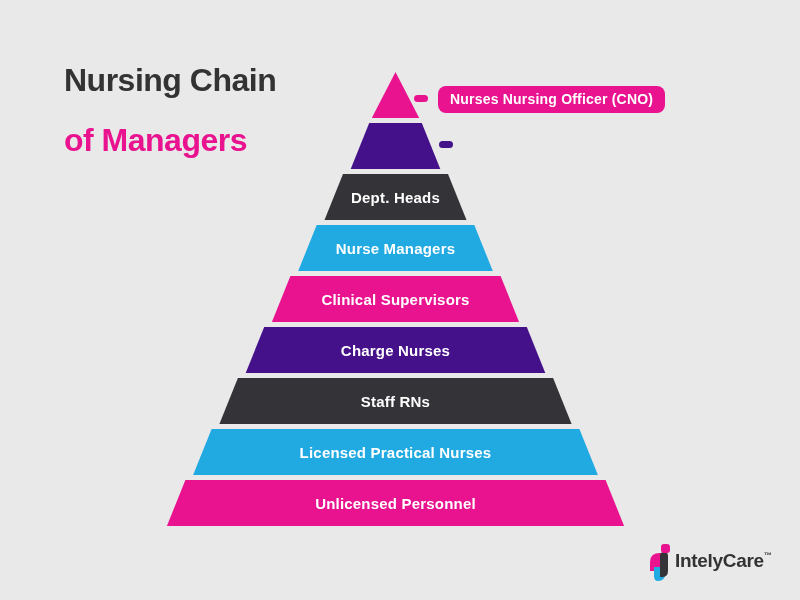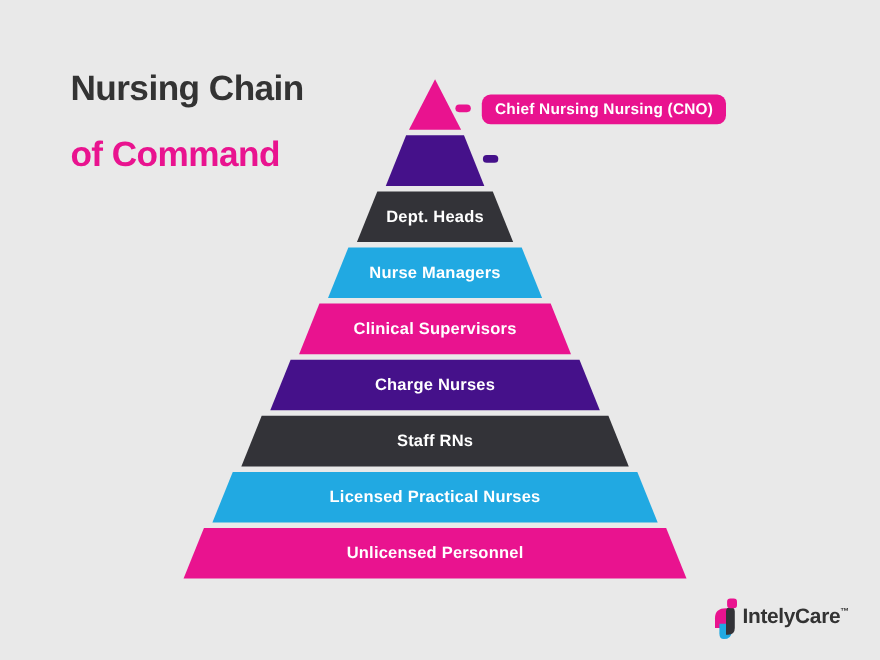--- a/index.html
+++ b/index.html
@@ -55,21 +55,21 @@
     letter-spacing: -0.3px; white-space: nowrap; position: relative; top: -2px;
   }
   .logo-tm { font-size: 8px; vertical-align: top; position: relative; top: 1px; }
 </style>
 </head>
 <body>
 
 <div class="canvas">
 
   <div class="title-line title-line1">Nursing Chain</div>
-  <div class="title-line title-line2">of Command</div>
+  <div class="title-line title-line2">of Managers</div>
 
   <svg class="pyramid-svg" width="800" height="600" viewBox="0 0 800 600">
     <polygon class="fill-pink" points="395.5,72 419.2,118 371.8,118"></polygon>
     <polygon class="fill-purple" points="369.2,123 421.8,123 440.3,169 350.7,169"></polygon>
     <polygon class="fill-dark" points="343,174 448,174 466.5,220 324.5,220"></polygon>
     <polygon class="fill-blue" points="316.7,225 474.3,225 492.8,271 298.2,271"></polygon>
     <polygon class="fill-pink" points="290.4,276 500.6,276 519.1,322 271.9,322"></polygon>
     <polygon class="fill-purple" points="264.2,327 526.8,327 545.3,373 245.7,373"></polygon>
     <polygon class="fill-dark" points="237.9,378 553.1,378 571.6,424 219.4,424"></polygon>
     <polygon class="fill-blue" points="211.6,429 579.4,429 597.9,475 193.1,475"></polygon>
@@ -78,21 +78,21 @@
     <text class="band-label" x="395.5" y="197" dominant-baseline="central">Dept. Heads</text>
     <text class="band-label" x="395.5" y="248" dominant-baseline="central">Nurse Managers</text>
     <text class="band-label" x="395.5" y="299" dominant-baseline="central">Clinical Supervisors</text>
     <text class="band-label" x="395.5" y="350" dominant-baseline="central">Charge Nurses</text>
     <text class="band-label" x="395.5" y="401" dominant-baseline="central">Staff RNs</text>
     <text class="band-label" x="395.5" y="452" dominant-baseline="central">Licensed Practical Nurses</text>
     <text class="band-label" x="395.5" y="503" dominant-baseline="central">Unlicensed Personnel</text>
   </svg>
 
   <div class="dash dash-cno"></div>
-  <div class="callout-pill pill-cno">Chief Nursing Nursing (CNO)</div>
+  <div class="callout-pill pill-cno">Nurses Nursing Officer (CNO)</div>
 
   <div class="dash dash-don"></div>
 
   <div class="logo">
     <svg class="logo-mark" width="22" height="40" viewBox="0 0 22 40">
       <path class="mark-pink" d="M1 28 L1 19 Q1 10 11 10 L16 10 L16 28 Z"></path>
       <path class="mark-blue" d="M5 24 L16 24 L16 31 Q16 38 9 38 Q5 38 5 33 Z"></path>
       <path class="mark-dark" d="M11 13 Q11 9 15 9 Q19 9 19 13 L19 28 Q19 34 13 34 L11 34 Z"></path>
       <rect class="mark-pink" x="12" y="1" width="9" height="9" rx="3"></rect>
     </svg>

